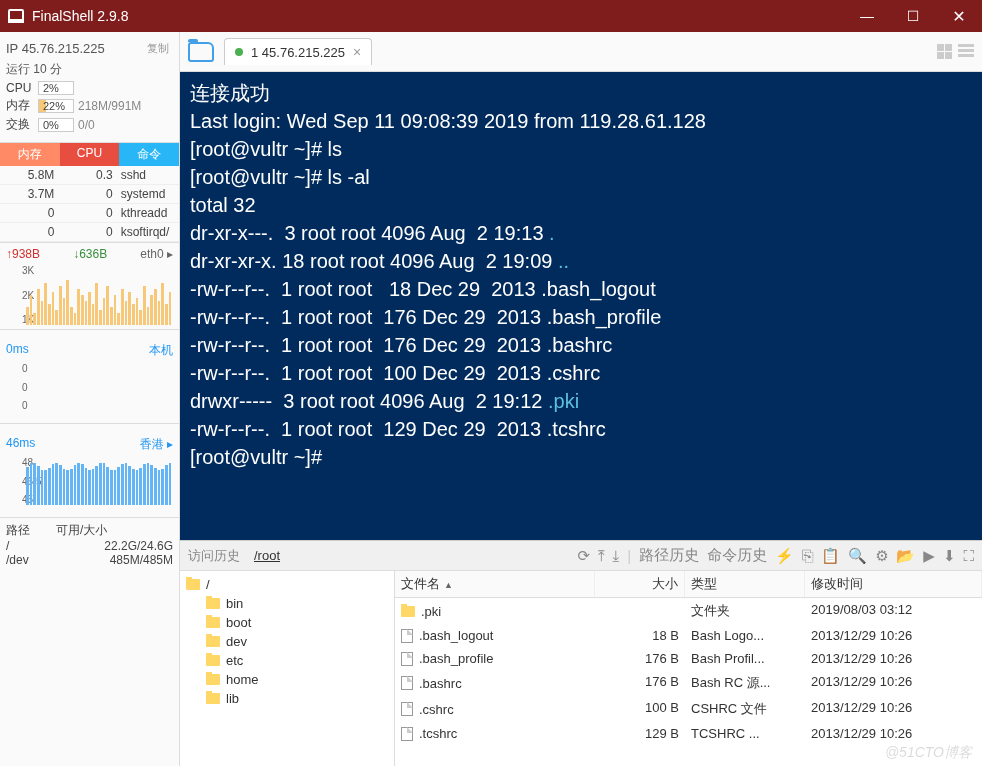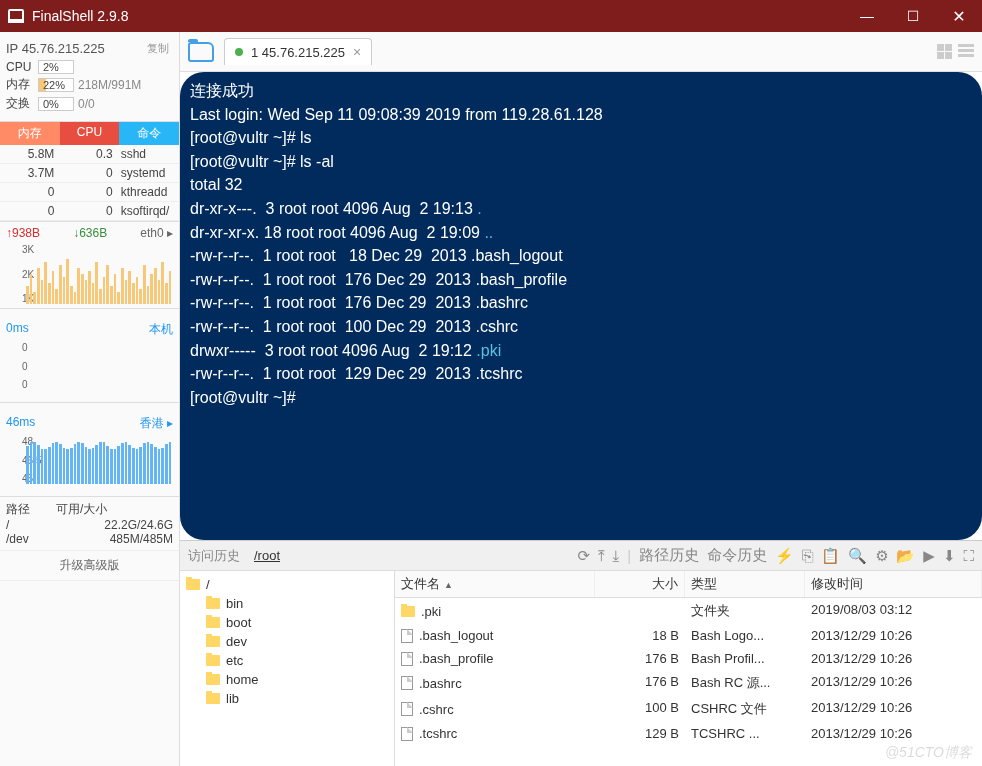--- a/index.html
+++ b/index.html
@@ -70,21 +70,21 @@
 .tab { background:#fff; border:1px solid #ccc; border-bottom:0; padding:5px 10px; display:flex; align-items:center; gap:8px; border-radius:4px 4px 0 0; font-size:13px; }
 .tab .dot { width:8px; height:8px; border-radius:50%; background:#4caf50;}
 .tab .tabclose { color:#999; font-size:14px;}
 .tabbar .right-icons { margin-left:auto; display:flex; gap:6px; color:#999;}
 .grid-icon { display:grid; grid-template-columns:7px 7px; grid-template-rows:7px 7px; gap:1px;}
 .grid-icon span{background:#ccc;}
 .hamburger { display:flex; flex-direction:column; gap:2px;}
 .hamburger span{width:16px;height:3px;background:#ccc;}
 
 
-.terminal { flex:1; background:#002b5c; color:#fff; font-family: "Consolas","Courier New",monospace; font-size:16px; padding:8px 10px; line-height:1.35; white-space:pre; overflow:hidden;border-radius:24px;}
+.terminal { flex:1; background:#002b5c; color:#fff; font-family: "Consolas","Courier New",monospace; font-size:20px; padding:8px 10px; line-height:1.35; white-space:pre; overflow:hidden;}
 .term-blue { color:#5bc0de; }
 
 
 .bottompanel { height: 226px; border-top:1px solid #ccc; display:flex; flex-direction:column;}
 .bp-toolbar { height:30px; background:#f0f0f0; border-bottom:1px solid #ddd; display:flex; align-items:center; padding:0 8px; gap:14px; font-size:13px; color:#777;}
 .bp-toolbar .crumb { color:#888;}
 .bp-toolbar .crumb.active { color:#333; text-decoration:underline;}
 .bp-toolbar .spacer { flex:1;}
 .bp-toolbar .ticons { display:flex; gap:8px; align-items:center; color:#888; font-size:15px;}
 .bp-toolbar .green { color:#4caf50;}
@@ -123,20 +123,21 @@
 </div>
 
 <div class="main">
 
   <div class="sidebar">
     <div class="info-block">
       <div class="ip-row">
         <span class="ip">IP 45.76.215.225</span>
         <button class="copy-btn">复制</button>
       </div>
+      <div class="info-line">运行 10 分</div>
       <div class="stat-row">
         <span class="lbl">CPU</span>
         <span class="pct-box">2%</span>
       </div>
       <div class="stat-row">
         <span class="lbl">内存</span>
         <span class="pct-box mem">22%</span>
         <span class="extra">218M/991M</span>
       </div>
       <div class="stat-row">
@@ -313,21 +314,20 @@
             <div>/</div>
             <div>22.2G/24.6G</div>
           </div>
           <div class="prow2">
             <div>/dev</div>
             <div>485M/485M</div>
           </div>
         </div>
     </div>
 
-    <div class="upgrade">升级高级版</div>
   </div>
 
   <div class="rightpane">
     <div class="tabbar">
       <div class="folder-icon-tab"></div>
       <div class="tab">
         <span class="dot"></span>
         <span>1 45.76.215.225</span>
         <span class="tabclose">×</span>
       </div>

